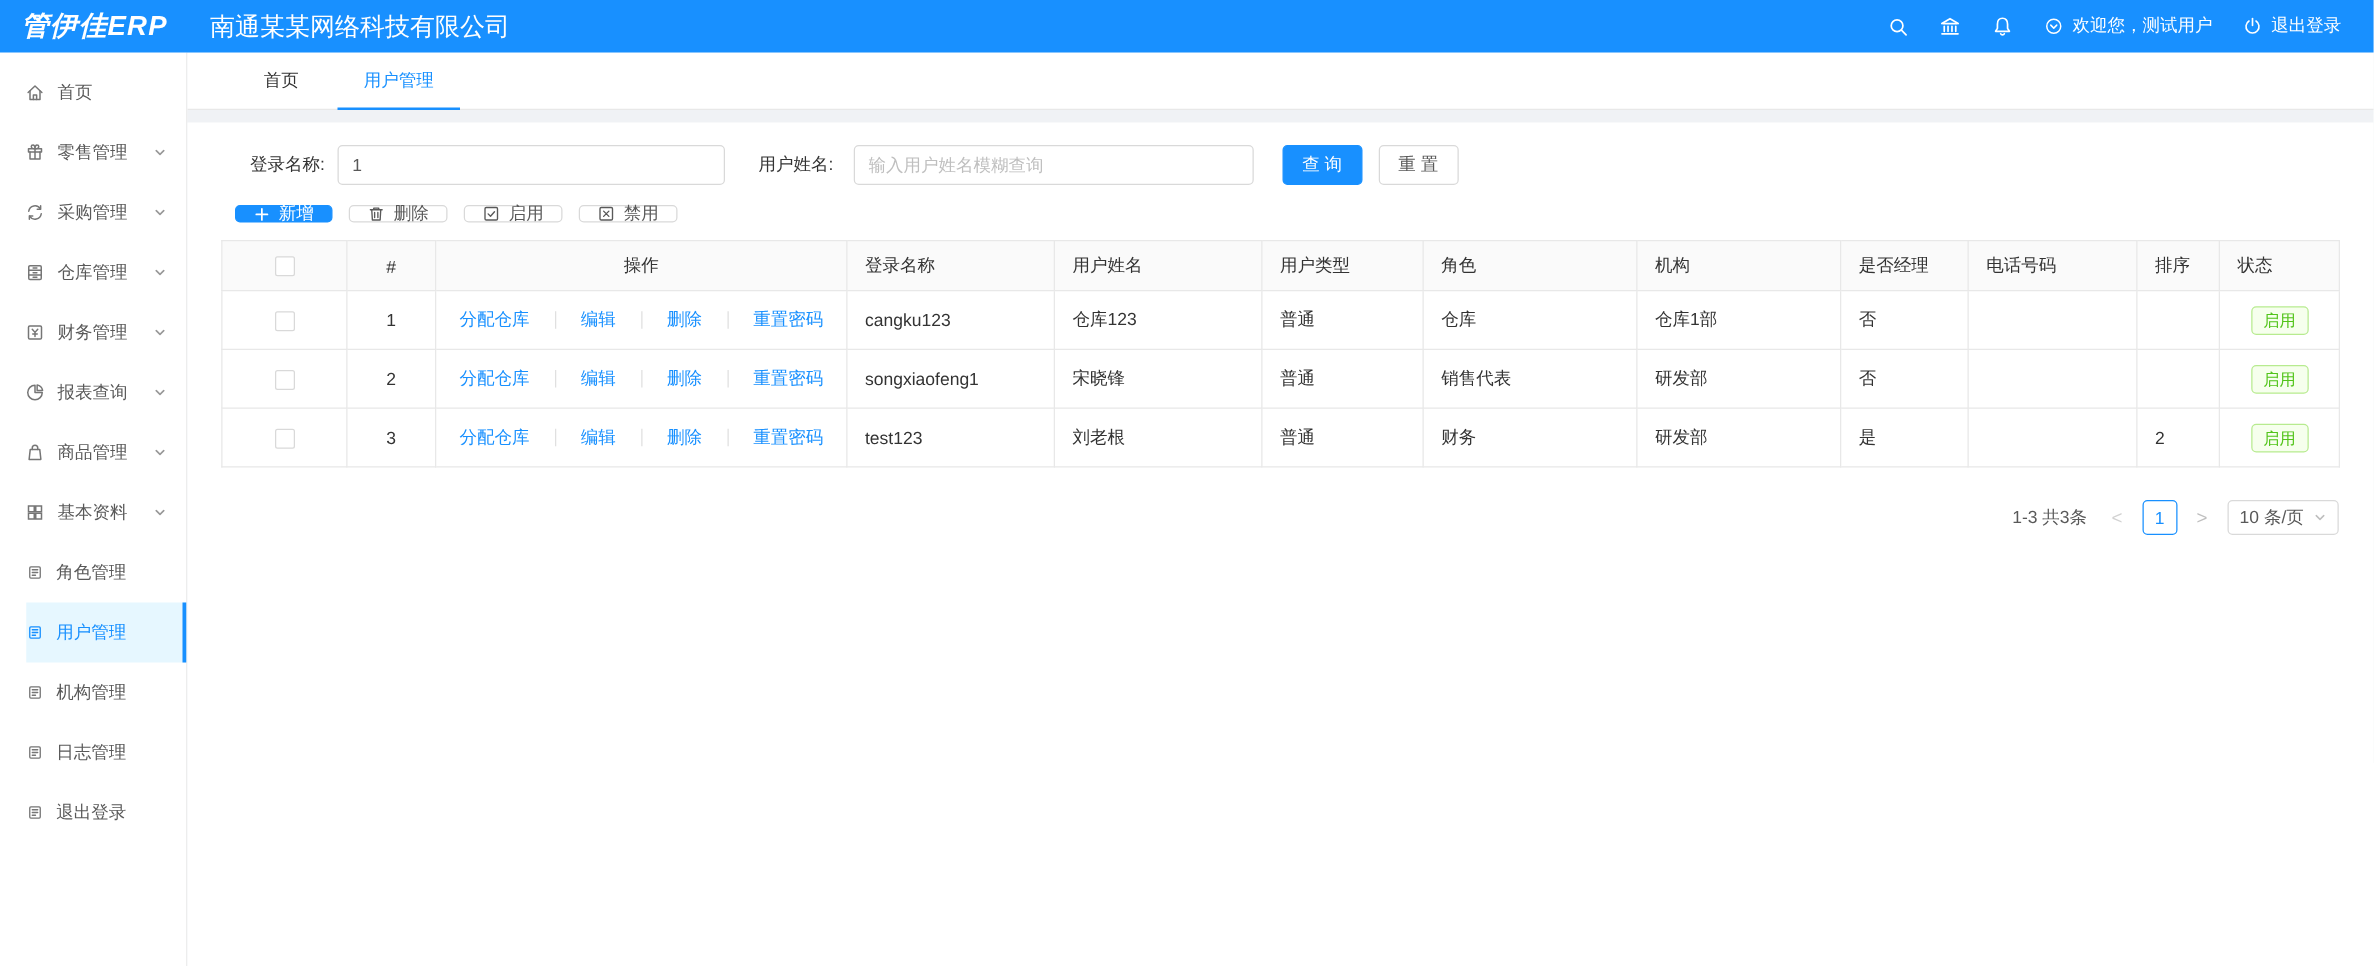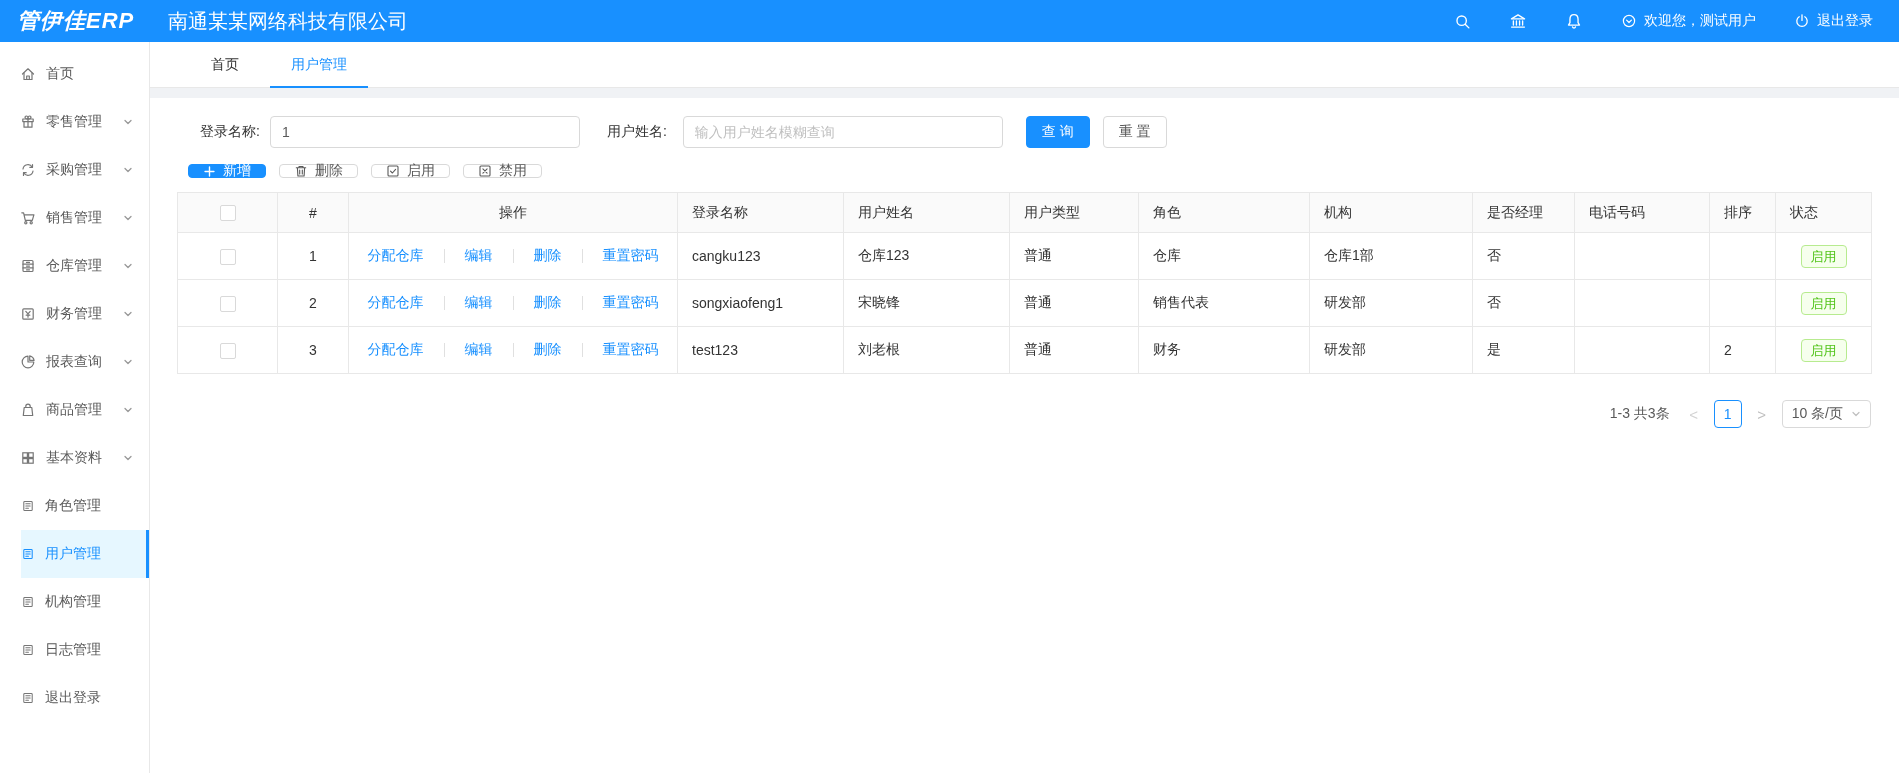--- a/index.html
+++ b/index.html
@@ -4,21 +4,21 @@
 <style>
   * { margin:0; padding:0; box-sizing:border-box; }
   html,body { width:1899px; height:773px; overflow:hidden; }
   body { font-family:"Liberation Sans","DejaVu Sans",sans-serif; font-size:14px; color:#333; background:#fff; }
   .app { position:relative; width:1899px; height:773px; }
 
   
   .top-header { position:absolute; top:0; left:0; width:1899px; height:42px; background:#1890ff; display:flex; align-items:center; color:#fff; z-index:10; }
   .logo { width:150px; padding-left:17px; font-size:22px; font-weight:bold; font-style:italic; letter-spacing:1px; white-space:nowrap; }
   .company { font-size:20px; margin-left:18px; }
-  .header-right { margin-left:auto; display:flex; align-items:center; gap:38px; padding-right:26px; }
+  .header-right { margin-left:auto; display:flex; align-items:center; gap:24px; padding-right:26px; }
   .hicon { display:flex; align-items:center; cursor:pointer; }
   .hgroup { display:flex; align-items:center; gap:7px; cursor:pointer; font-size:14px; }
   .hicon svg, .hgroup svg { display:block; }
 
   
   .sidebar { position:absolute; top:42px; left:0; width:150px; height:731px; background:#fff; border-right:1px solid #e8e8e8; padding-top:8px; }
   .menu-item { height:48px; display:flex; align-items:center; padding-left:20px; color:#595959; cursor:pointer; position:relative; }
   .menu-item .mi-icon { width:16px; height:16px; margin-right:10px; color:#767676; flex:none; }
   .menu-item .mi-label { white-space:nowrap; }
   .menu-item .chev { margin-left:auto; margin-right:16px; color:#999; }
@@ -148,31 +148,20 @@
           <path d="M12.5 2.6v2.7H9.8"></path>
           <path d="M13 9a5 5 0 0 1-9.3 1.8"></path>
           <path d="M3.5 13.4v-2.7h2.7"></path>
         </svg>
       <span class="mi-label">采购管理</span>
       <svg class="chev" width="10" height="10" viewBox="0 0 10 10" fill="none" stroke="currentColor" stroke-width="1.3" stroke-linecap="round" stroke-linejoin="round">
           <path d="M2 3.5 5 6.5 8 3.5"></path>
         </svg>
     </div>
 
-    <div class="menu-item">
-      <svg class="mi-icon" viewBox="0 0 16 16" fill="none" stroke="currentColor" stroke-width="1.2" stroke-linecap="round" stroke-linejoin="round">
-          <path d="M1.8 2.8h1.8l1.7 7.6h7l1.6-5.6H4.2"></path>
-          <circle cx="5.8" cy="12.8" r="1.1"></circle>
-          <circle cx="11.2" cy="12.8" r="1.1"></circle>
-        </svg>
-      <span class="mi-label">销售管理</span>
-      <svg class="chev" width="10" height="10" viewBox="0 0 10 10" fill="none" stroke="currentColor" stroke-width="1.3" stroke-linecap="round" stroke-linejoin="round">
-          <path d="M2 3.5 5 6.5 8 3.5"></path>
-        </svg>
-    </div>
 
     <div class="menu-item">
       <svg class="mi-icon" viewBox="0 0 16 16" fill="none" stroke="currentColor" stroke-width="1.2" stroke-linecap="round" stroke-linejoin="round">
           <rect x="3" y="2.5" width="10" height="11" rx="1"></rect>
           <path d="M3 6.2h10M3 9.9h10M6.5 4.4h3M6.5 8.1h3M6.5 11.8h3"></path>
         </svg>
       <span class="mi-label">仓库管理</span>
       <svg class="chev" width="10" height="10" viewBox="0 0 10 10" fill="none" stroke="currentColor" stroke-width="1.3" stroke-linecap="round" stroke-linejoin="round">
           <path d="M2 3.5 5 6.5 8 3.5"></path>
         </svg>

